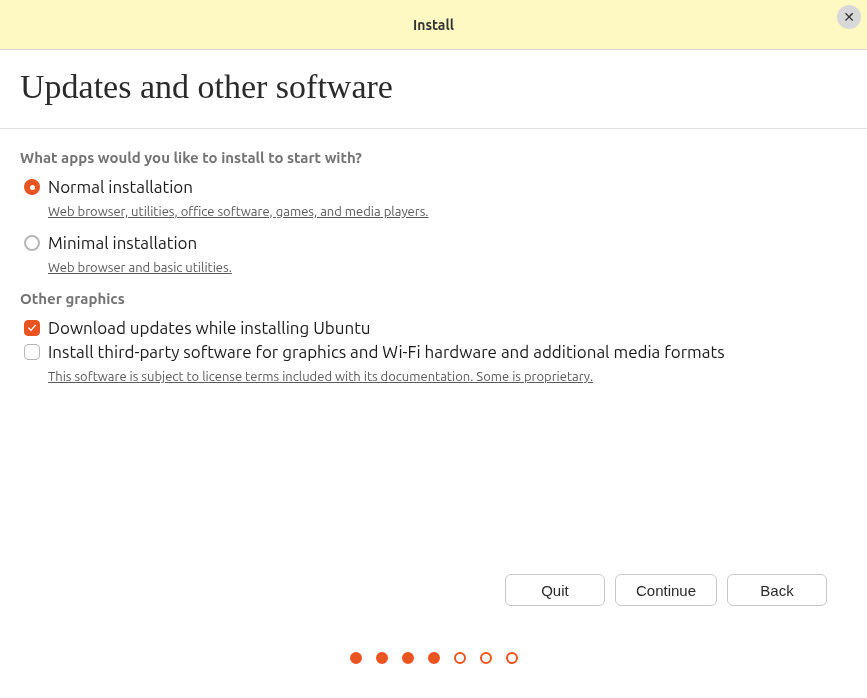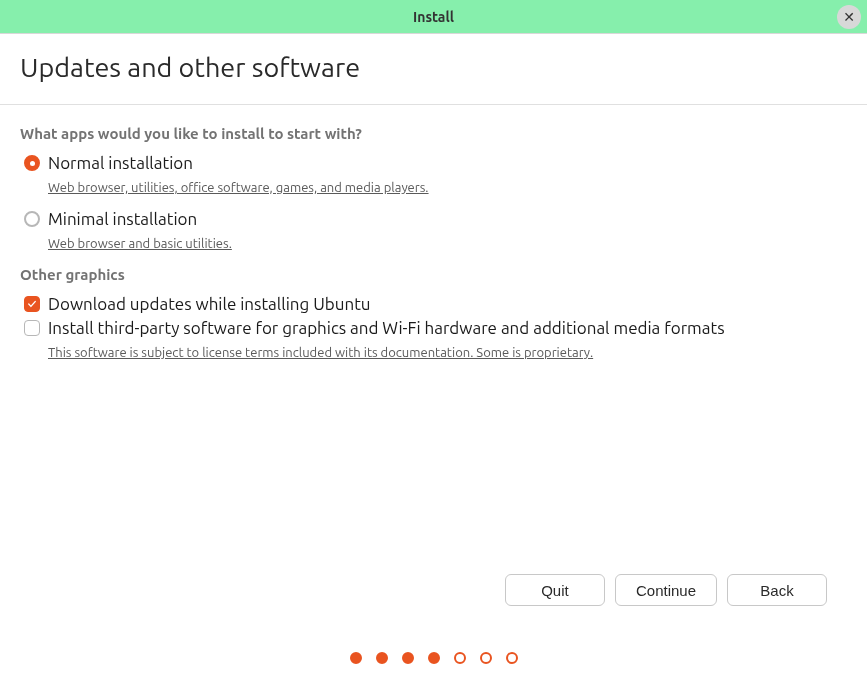--- a/index.html
+++ b/index.html
@@ -10,22 +10,22 @@
     body {
       font-family: Ubuntu, "Segoe UI", -apple-system, sans-serif;
       background: #fff;
       width: 867px;
       height: 698px;
       display: flex;
       flex-direction: column;
       color: #1a1a1a;
     }
     .titlebar {
-      background: #86efac;
-      height: 34px;
+      background: #fef9c3;
+      height: 50px;
       display: flex;
       align-items: center;
       justify-content: center;
       position: relative;
       border-bottom: 1px solid #d8d8d8;
     }
     .titlebar-title {
       font-size: 14px;
       font-weight: 600;
       color: #333;
@@ -44,23 +44,24 @@
       cursor: pointer;
       border: none;
       color: #333;
       font-size: 14px;
     }
     .header-area {
       padding: 18px 20px 22px 20px;
       border-bottom: 1px solid #e0e0e0;
     }
     .page-title {
-      font-size: 27px;
+      font-size: 34px;
       font-weight: 400;
       color: #2a2a2a;
+      font-family: Liberation Serif, serif;
     }
     .content {
       padding: 20px 20px 0 20px;
       flex: 1;
       display: flex;
       flex-direction: column;
     }
     .section-label {
       font-size: 15px;
       font-weight: 700;

